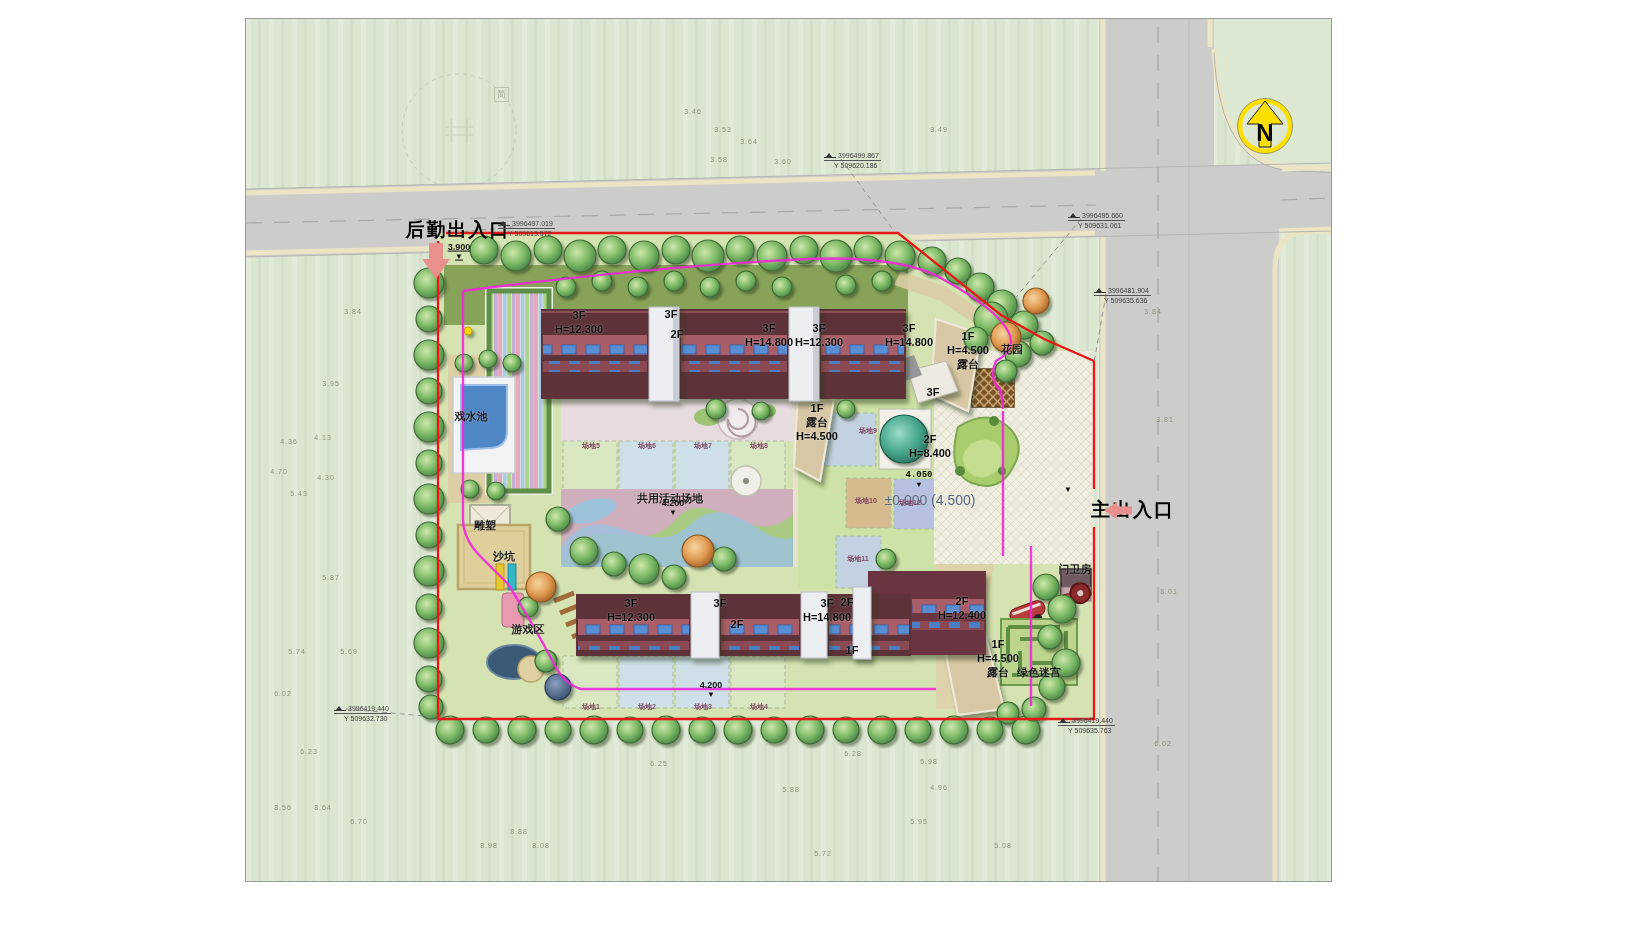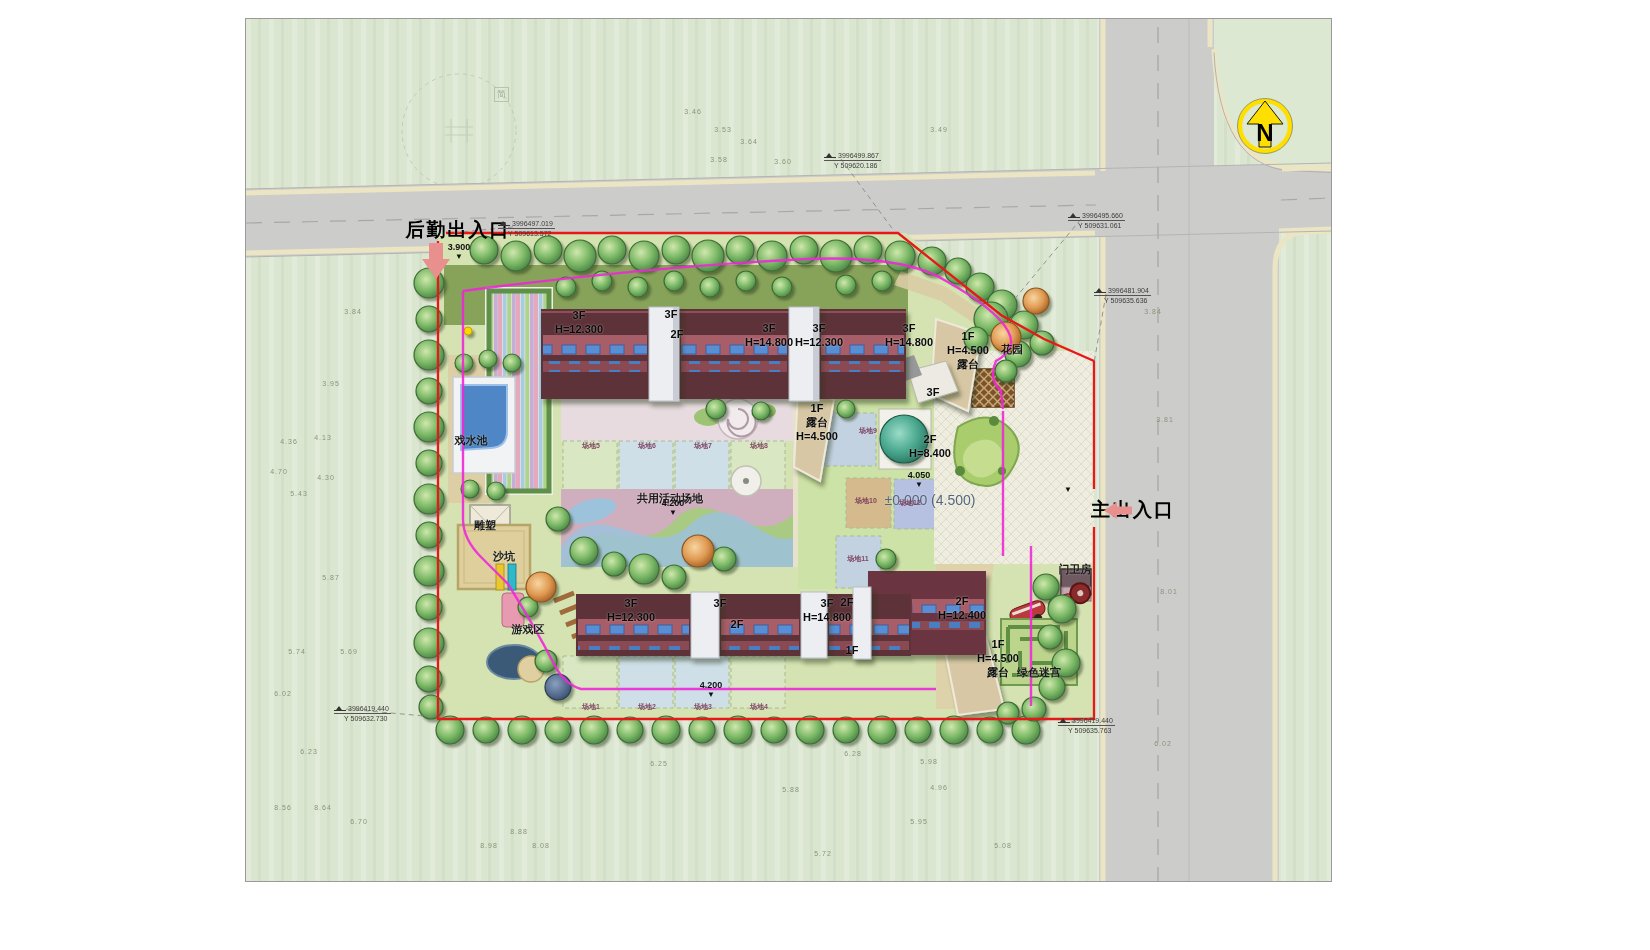--- a/index.html
+++ b/index.html
@@ -425,21 +425,21 @@
           <div class="lab bl" style="left: 606px; top: 632px;"><span>1F</span></div>
           <div class="lab bl" style="left: 716px; top: 590px;"><span>2F
 H=12.400</span></div>
           <div class="lab bl" style="left: 752px; top: 640px;"><span>1F
 H=4.500
 露台</span></div>
         </div>
 
     <div>
 
-    <div class="lab fl" style="left: 225px; top: 397px; margin-top: 24px;"><span>戏水池</span></div>
+    <div class="lab fl" style="left: 225px; top: 397px;"><span>戏水池</span></div>
           <div class="lab fl" style="left: 239px; top: 506px;"><span>雕塑</span></div>
           <div class="lab fl" style="left: 258px; top: 537px;"><span>沙坑</span></div>
           <div class="lab fl" style="left: 282px; top: 610px;"><span>游戏区</span></div>
           <div class="lab fl" style="left: 424px; top: 479px;"><span>共用活动场地</span></div>
           <div class="lab fl" style="left: 766px; top: 330px;"><span>花园</span></div>
           <div class="lab fl" style="left: 829px; top: 550px;"><span>门卫房</span></div>
           <div class="lab fl" style="left: 793px; top: 653px;"><span>绿色迷宫</span></div>
           <div class="lab fl muted" style="left: 684px; top: 481px;"><span>±0.000 (4.500)</span></div>
         </div>
 
@@ -454,33 +454,33 @@
           <div class="lab pl" style="left: 457px; top: 427px;"><span>场地7</span></div>
           <div class="lab pl" style="left: 513px; top: 427px;"><span>场地8</span></div>
           <div class="lab pl" style="left: 622px; top: 412px;"><span>场地9</span></div>
           <div class="lab pl" style="left: 620px; top: 482px;"><span>场地10</span></div>
           <div class="lab pl" style="left: 612px; top: 540px;"><span>场地11</span></div>
           <div class="lab pl" style="left: 664px; top: 484px;"><span>场地12</span></div>
         </div>
 
     <div>
 
-        <div class="lab el" style="left: 213px; top: 232px;">
+        <div class="lab el" style="left: 213px; top: 232px; text-decoration: underline;">
           <span>3.900</span><span class="tri">▼</span>
         </div>
 
         <div class="lab el" style="left: 427px; top: 488px;">
           <span>4.200</span><span class="tri">▼</span>
         </div>
 
         <div class="lab el" style="left: 465px; top: 670px;">
           <span>4.200</span><span class="tri">▼</span>
         </div>
 
-        <div class="lab el" style="left: 673px; top: 460px;">
+        <div class="lab el" style="left: 673px; top: 460px; font-family: Liberation Mono, monospace;">
           <span>4.050</span><span class="tri">▼</span>
         </div>
 
         <div class="lab el" style="left: 822px; top: 470px;">
           <span></span><span class="tri">▼</span>
         </div>
       </div>
 
     <div>
 

